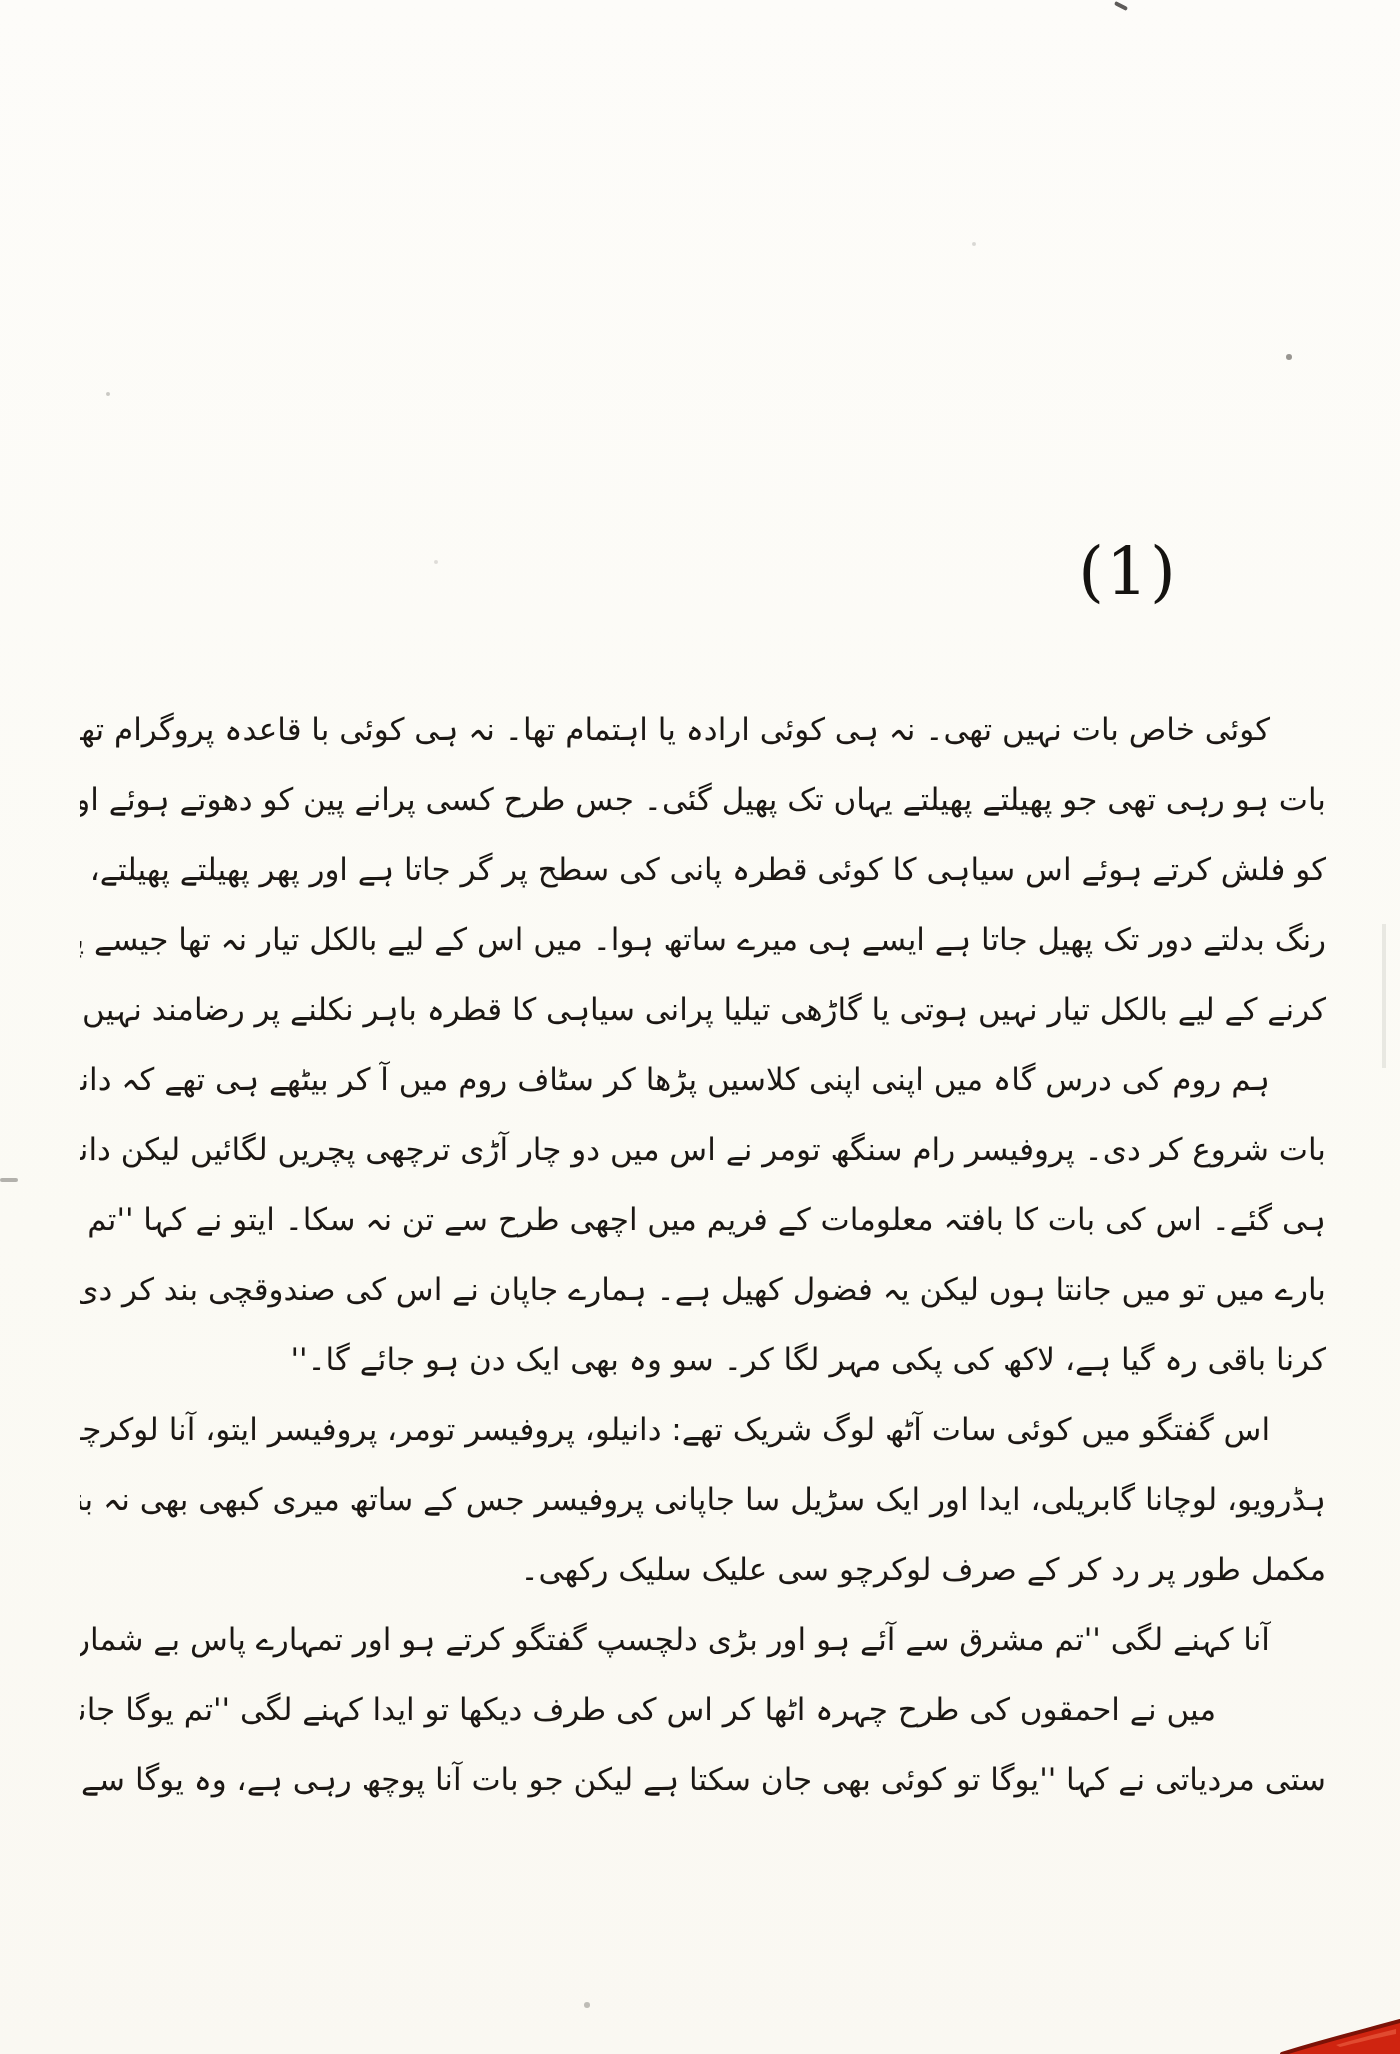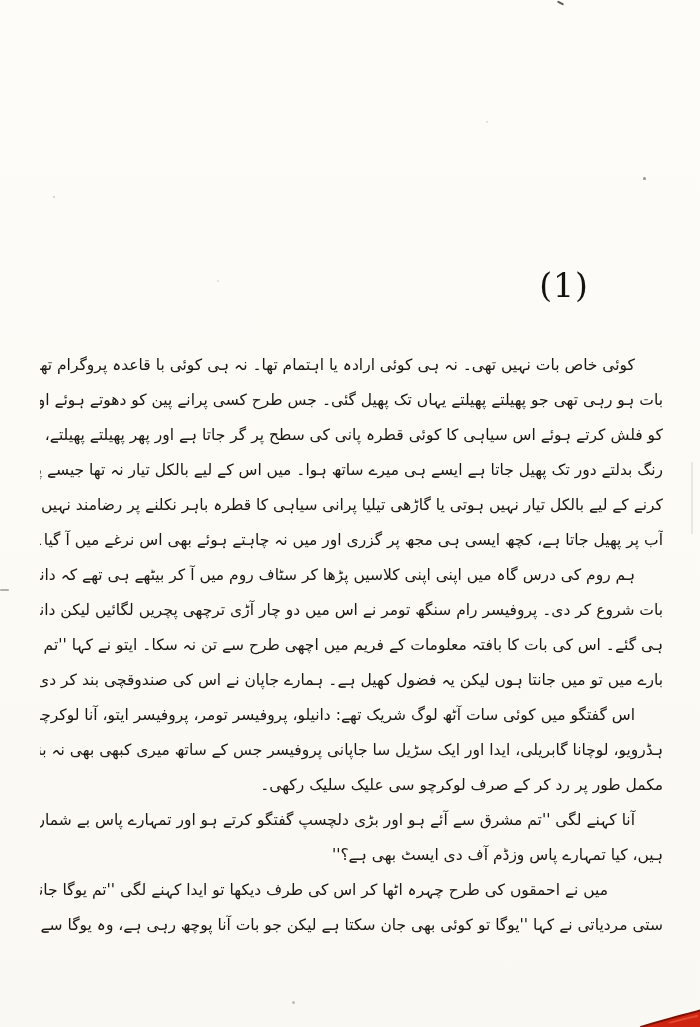--- a/index.html
+++ b/index.html
@@ -94,39 +94,38 @@
   <div class="page-number">(1)</div>
 
   <div class="textblock">
 
     <div class="para">
       <div class="tl jl ind">کوئی خاص بات نہیں تھی۔ نہ ہی کوئی ارادہ یا اہتمام تھا۔ نہ ہی کوئی با قاعدہ پروگرام تھا۔ بس ایسے ہی ایک چالو سی</div>
       <div class="tl jl">بات ہو رہی تھی جو پھیلتے پھیلتے یہاں تک پھیل گئی۔ جس طرح کسی پرانے پین کو دھوتے ہوئے اور اس کے اندر کی دبیز سیاہی</div>
       <div class="tl jl">کو فلش کرتے ہوئے اس سیاہی کا کوئی قطرہ پانی کی سطح پر گر جاتا ہے اور پھر پھیلتے پھیلتے، رگیں چھوڑتے، ترمرے بناتے،</div>
       <div class="tl jl">رنگ بدلتے دور تک پھیل جاتا ہے ایسے ہی میرے ساتھ ہوا۔ میں اس کے لیے بالکل تیار نہ تھا جیسے پانی کی سطح دھبہ وصول</div>
       <div class="tl jl">کرنے کے لیے بالکل تیار نہیں ہوتی یا گاڑھی تیلیا پرانی سیاہی کا قطرہ باہر نکلنے پر رضامند نہیں ہوتا لیکن نکل آتا ہے اور سطح</div>
-      <div class="tl rl">آب پر پھیل جاتا ہے، کچھ ایسی ہی مجھ پر گزری اور میں نہ چاہتے ہوئے بھی اس نرغے میں آ گیا۔</div>
     </div>
 
     <div class="para">
       <div class="tl jl ind">ہم روم کی درس گاہ میں اپنی اپنی کلاسیں پڑھا کر سٹاف روم میں آ کر بیٹھے ہی تھے کہ دانیلو نے روحانیات پر</div>
       <div class="tl jl">بات شروع کر دی۔ پروفیسر رام سنگھ تومر نے اس میں دو چار آڑی ترچھی پچریں لگائیں لیکن دانیلو کی گفتگو میں جھول بڑھتے</div>
       <div class="tl jl">ہی گئے۔ اس کی بات کا بافتہ معلومات کے فریم میں اچھی طرح سے تن نہ سکا۔ ایتو نے کہا ''تم سے زیادہ روحانیت کے</div>
       <div class="tl jl">بارے میں تو میں جانتا ہوں لیکن یہ فضول کھیل ہے۔ ہمارے جاپان نے اس کی صندوقچی بند کر دی ہے۔ صرف اس کو سیل</div>
+      <div class="tl rl">کرنا باقی رہ گیا ہے، لاکھ کی پکی مہر لگا کر۔ سو وہ بھی ایک دن ہو جائے گا۔''</div>
     </div>
 
     <div class="para">
       <div class="tl jl ind">اس گفتگو میں کوئی سات آٹھ لوگ شریک تھے: دانیلو، پروفیسر تومر، پروفیسر ایتو، آنا لوکرچو، ستی مردیاتی، سوریو</div>
       <div class="tl jl">ہڈرویو، لوچانا گابریلی، ایدا اور ایک سڑیل سا جاپانی پروفیسر جس کے ساتھ میری کبھی بھی نہ بنی اور ہم نے ایک دوسرے کو</div>
       <div class="tl rl">مکمل طور پر رد کر کے صرف لوکرچو سی علیک سلیک رکھی۔</div>
     </div>
 
     <div class="para">
       <div class="tl jl ind">آنا کہنے لگی ''تم مشرق سے آئے ہو اور بڑی دلچسپ گفتگو کرتے ہو اور تمہارے پاس بے شمار رنگ برنگی کہانیاں</div>
-      <div class="tl rl">ہیں، کیا تمہارے پاس وزڈم آف دی ایسٹ بھی ہے؟''</div>
     </div>
 
     <div class="para">
       <div class="tl rl ind2">میں نے احمقوں کی طرح چہرہ اٹھا کر اس کی طرف دیکھا تو ایدا کہنے لگی ''تم یوگا جانتے ہو؟''</div>
     </div>
 
     <div class="para">
       <div class="tl jl">ستی مردیاتی نے کہا ''یوگا تو کوئی بھی جان سکتا ہے لیکن جو بات آنا پوچھ رہی ہے، وہ یوگا سے بڑی ہے۔ بہت</div>
     </div>
 

